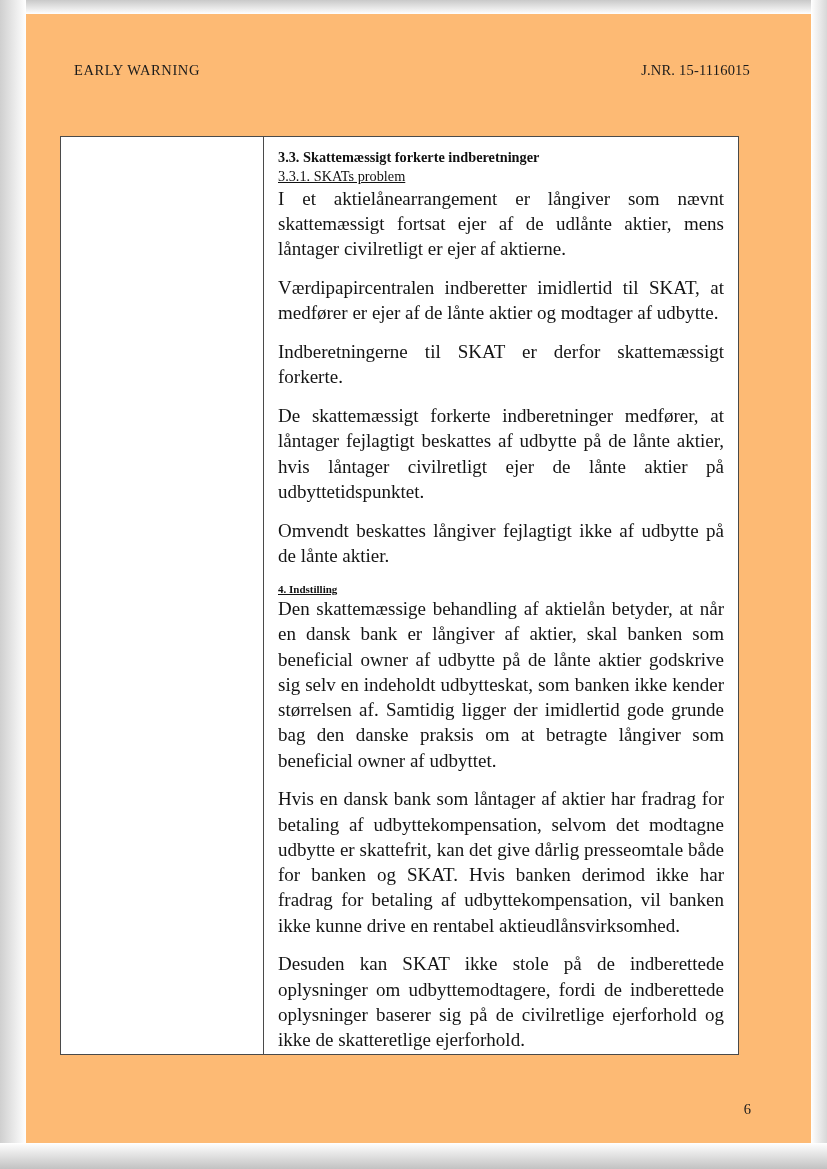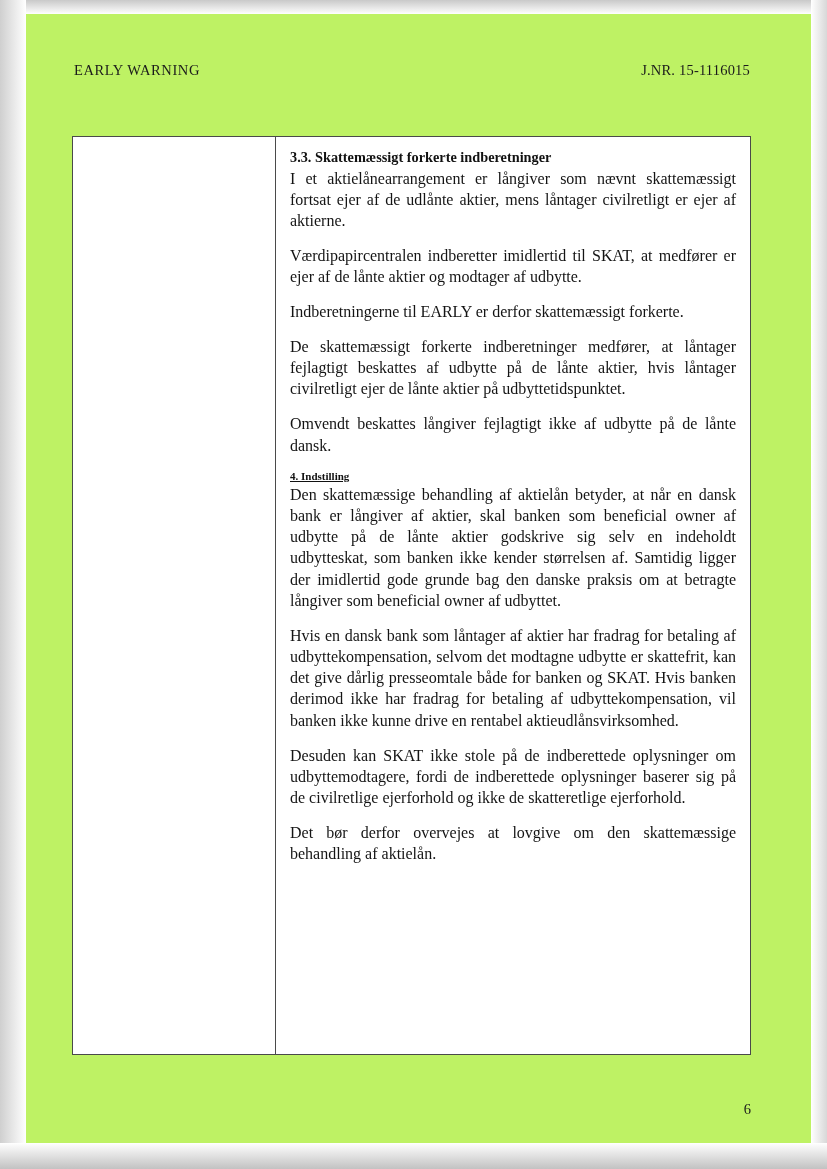--- a/index.html
+++ b/index.html
@@ -12,21 +12,21 @@
     height: 1169px;
     overflow: hidden;
     font-family: "Liberation Serif", serif;
   }
   .page {
     position: absolute;
     left: 0;
     top: 0;
     width: 827px;
     height: 1169px;
-    background: #bef264;
+    background: #fdba74;
     box-sizing: border-box;
   }
   
   .scan-edge-top {
     position: absolute;
     left: 0; top: 0; width: 827px; height: 14px;
     background: linear-gradient(to bottom, #c9c9c9 0%, #ffffff 100%);
   }
   .scan-edge-left {
     position: absolute;
@@ -56,21 +56,21 @@
     letter-spacing: 0.6px;
     color: #1b1b1b;
   }
   .header .doc-ref {
     letter-spacing: 0.2px;
     text-align: right;
   }
 
   .frame {
     position: absolute;
-    left: 72px;
+    left: 60px;
     top: 136px;
     width: 679px;
     height: 919px;
     border: 1px solid #4a4a4a;
     box-sizing: border-box;
     background: #fff;
   }
   .frame-inner {
     position: absolute;
     left: 0; top: 0; right: 0; bottom: 0;
@@ -104,21 +104,21 @@
   }
   .sec-title-2 {
     font-size: 11px;
     font-weight: bold;
     text-decoration: underline;
     margin: 0 0 0 0;
     line-height: 1.3;
     color: #111;
   }
   p.body {
-    font-size: 16px;
+    font-size: 19px;
     line-height: 1.33;
     margin: 0 0 13.5px 0;
     text-align: justify;
     color: #141414;
     hyphens: none;
   }
   p.body.tight {
     margin-bottom: 8px;
   }
   p.body.first {
@@ -149,26 +149,27 @@
     <span>EARLY WARNING</span>
     <span class="doc-ref">J.NR. 15-1116015</span>
   </div>
 
   <div class="frame">
     <div class="frame-inner">
       <div class="col-left"></div>
       <div class="col-right">
 
         <h3 class="sec-title">3.3. Skattemæssigt forkerte indberetninger</h3>
+        <div class="sub-title">3.3.1. SKATs problem</div>
 
         <p class="body first">I et aktielånearrangement er långiver som nævnt skattemæssigt fortsat ejer af de udlånte aktier, mens låntager civilretligt er ejer af aktierne.</p>
         <p class="body">Værdipapircentralen indberetter imidlertid til SKAT, at medfører er ejer af de lånte aktier og modtager af udbytte.</p>
-        <p class="body">Indberetningerne til EARLY er derfor skattemæssigt forkerte.</p>
+        <p class="body">Indberetningerne til SKAT er derfor skattemæssigt forkerte.</p>
         <p class="body">De skattemæssigt forkerte indberetninger medfører, at låntager fejlagtigt beskattes af udbytte på de lånte aktier, hvis låntager civilretligt ejer de lånte aktier på udbyttetidspunktet.</p>
-        <p class="body">Omvendt beskattes långiver fejlagtigt ikke af udbytte på de lånte dansk.</p>
+        <p class="body">Omvendt beskattes långiver fejlagtigt ikke af udbytte på de lånte aktier.</p>
 
         <div class="sec-title-2 gap-before">4. Indstilling</div>
 
         <p class="body">Den skattemæssige behandling af aktielån betyder, at når en dansk bank er långiver af aktier, skal banken som beneficial owner af udbytte på de lånte aktier godskrive sig selv en indeholdt udbytteskat, som banken ikke kender størrelsen af. Samtidig ligger der imidlertid gode grunde bag den danske praksis om at betragte långiver som beneficial owner af udbyttet.</p>
         <p class="body">Hvis en dansk bank som låntager af aktier har fradrag for betaling af udbyttekompensation, selvom det modtagne udbytte er skattefrit, kan det give dårlig presseomtale både for banken og SKAT. Hvis banken derimod ikke har fradrag for betaling af udbyttekompensation, vil banken ikke kunne drive en rentabel aktieudlånsvirksomhed.</p>
         <p class="body">Desuden kan SKAT ikke stole på de indberettede oplysninger om udbyttemodtagere, fordi de indberettede oplysninger baserer sig på de civilretlige ejerforhold og ikke de skatteretlige ejerforhold.</p>
         <p class="body tight">Det bør derfor overvejes at lovgive om den skattemæssige behandling af aktielån.</p>
 
       </div>
     </div>

